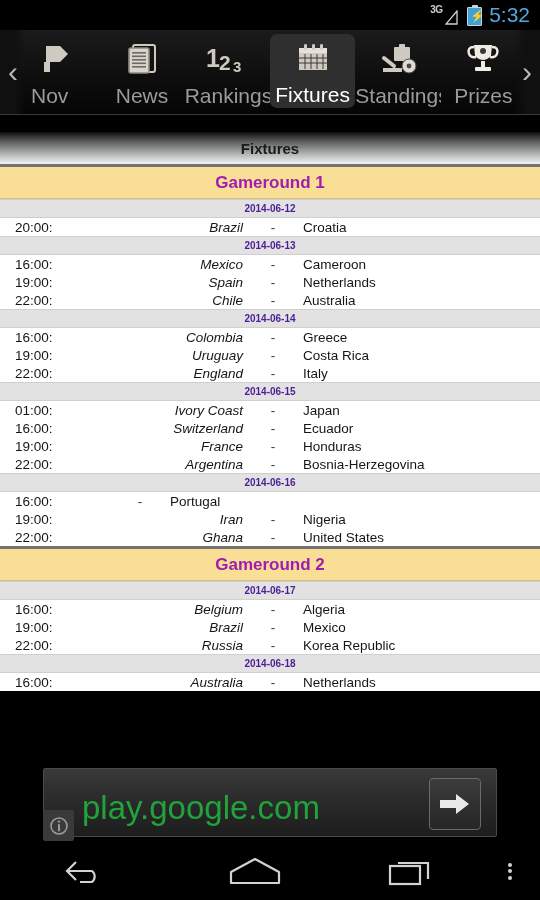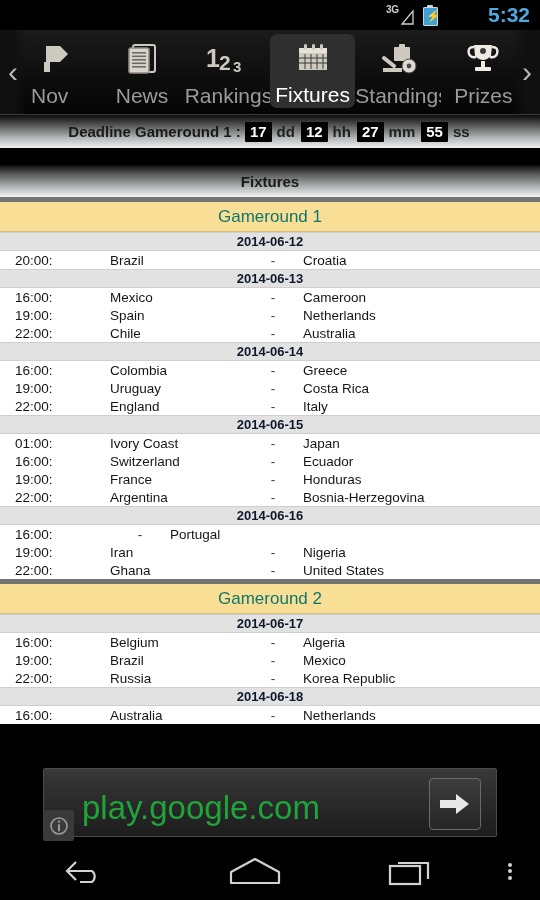--- a/index.html
+++ b/index.html
@@ -14,21 +14,21 @@
   .sb-3g { position:relative; width:30px; height:22px; color:#c9c9c9; }
   .sb-3g .lbl { position:absolute; left:0; top:0; font-size:10px; font-weight:bold;
                 letter-spacing:-.4px; color:#cfcfcf; }
   .sb-3g .tri { position:absolute; right:2px; bottom:1px; width:13px; height:15px; }
   .sb-batt { position:relative; width:15px; height:21px; }
   .sb-batt .shell { position:absolute; left:0; top:2px; width:15px; height:19px;
                     background:#3da0d8; border:1.5px solid #cfd4d6; border-radius:1px; }
   .sb-batt .cap { position:absolute; left:4.5px; top:0px; width:6px; height:3px;
                   background:#cfd4d6; border-radius:1px 1px 0 0; }
   .sb-batt .bolt { position:absolute; left:3.5px; top:5px; font-size:12px; color:#fff; line-height:12px;}
-  .sb-time { font-size:21px; color:#4fa8e0; letter-spacing:0px; font-weight:700;margin-left:43px; }
+  .sb-time { font-size:21px; color:#4fa8e0; letter-spacing:0px; font-weight:400; }
 
   
   .tabbar { position:relative; height:85px; background:#121212;
             background:linear-gradient(180deg,#1b1b1b 0%,#0e0e0e 55%,#050505 100%);
             display:flex; align-items:stretch; overflow:hidden;
             border-bottom:1px solid #3a3a3a; }
   .tabs { display:flex; flex:1; align-items:stretch; padding:0 14px; }
   .tab { flex:1; display:flex; flex-direction:column; align-items:center;
          justify-content:center; gap:3px; position:relative; border-radius:7px;
          min-width:0; }
@@ -53,31 +53,31 @@
             font-size:15px; border-radius:1px; }
   .dl-unit { font-weight:bold; color:#202020; margin:0 2px 0 1px; }
 
   .blackgap { height:17px; background:#000; }
 
   
   .content { background:#fff; }
   .page-title { height:32px; background:linear-gradient(180deg,#0d0d0d 0%,#5d5d5d 30%,#b4b7b8 70%,#f2f3f3 100%);
                 display:flex; align-items:center; justify-content:center;
                 font-size:15px; font-weight:bold; color:#1a1a1a; }
-  .gameround { background:#f9de96; border-top:5px solid #737373; border-bottom:1px solid #d8bf7d;
+  .gameround { background:#f9de96; border-top:3px solid #737373; border-bottom:1px solid #d8bf7d;
                height:35px; display:flex; align-items:center; justify-content:center;
-               font-size:17px; font-weight:normal; color:#0f766e; }
+               font-size:17px; font-weight:bold; color:#a21caf; }
   .datehdr { background:#e2e2e2; border-top:1px solid #cfcfcf; border-bottom:1px solid #cfcfcf;
              height:19px; display:flex; align-items:center; justify-content:center;
-             font-size:13px; font-weight:bold; color:#0f172a; }
+             font-size:10px; font-weight:bold; color:#4c1d95; }
   .match { height:18px; display:flex; align-items:center; font-size:13.5px; color:#151515;
            background:#fff; }
   .match .cols { display:flex; width:100%; align-items:center; }
   .c-time { width:110px; padding-left:15px; text-align:left; }
-  .c-home { width:133px; text-align:left; }
+  .c-home { width:133px; text-align:right;font-style:italic; }
   .c-dash { width:60px; text-align:center; color:#333; }
   .c-away { flex:1; text-align:left; }
 
   
   .adzone { position:absolute; left:0; right:0; top:763px; height:79px; background:#000; }
   .adbox { position:absolute; left:43px; top:5px; width:454px; height:69px;
            background:linear-gradient(180deg,#393939 0%,#2b2b2b 45%,#1d1d1d 100%);
            border:1px solid #4a4a4a; border-radius:2px; }
   .ad-url { position:absolute; left:38px; top:20px; font-size:33px; color:#21a33c; }
   .ad-go { position:absolute; right:15px; top:9px; width:52px; height:52px;
@@ -198,31 +198,20 @@
               <rect x="10" y="25" width="16" height="4" rx="1" fill="#f0ece4"></rect>
               <circle cx="18" cy="9" r="3" fill="#3a3a3a"></circle>
             </svg>
           </div>
           <div class="tlabel">Prizes</div>
         </div>
       </div>
     <div class="arrow right">›</div>
   </div>
 
-  <div class="deadline">
-    <span class="dl-text">Deadline Gameround 1 :</span>
-    <span class="dl-num">17</span>
-    <span class="dl-unit">dd</span>
-    <span class="dl-num">12</span>
-    <span class="dl-unit">hh</span>
-    <span class="dl-num">27</span>
-    <span class="dl-unit">mm</span>
-    <span class="dl-num">55</span>
-    <span class="dl-unit">ss</span>
-  </div>
 
   <div class="blackgap"></div>
 
   <div class="content">
     <div class="page-title">Fixtures</div>
     <div id="fixtures-list">
         <div class="gameround">Gameround 1</div>
         <div class="datehdr">2014-06-12</div>
         <div class="match">
           <div class="cols">

